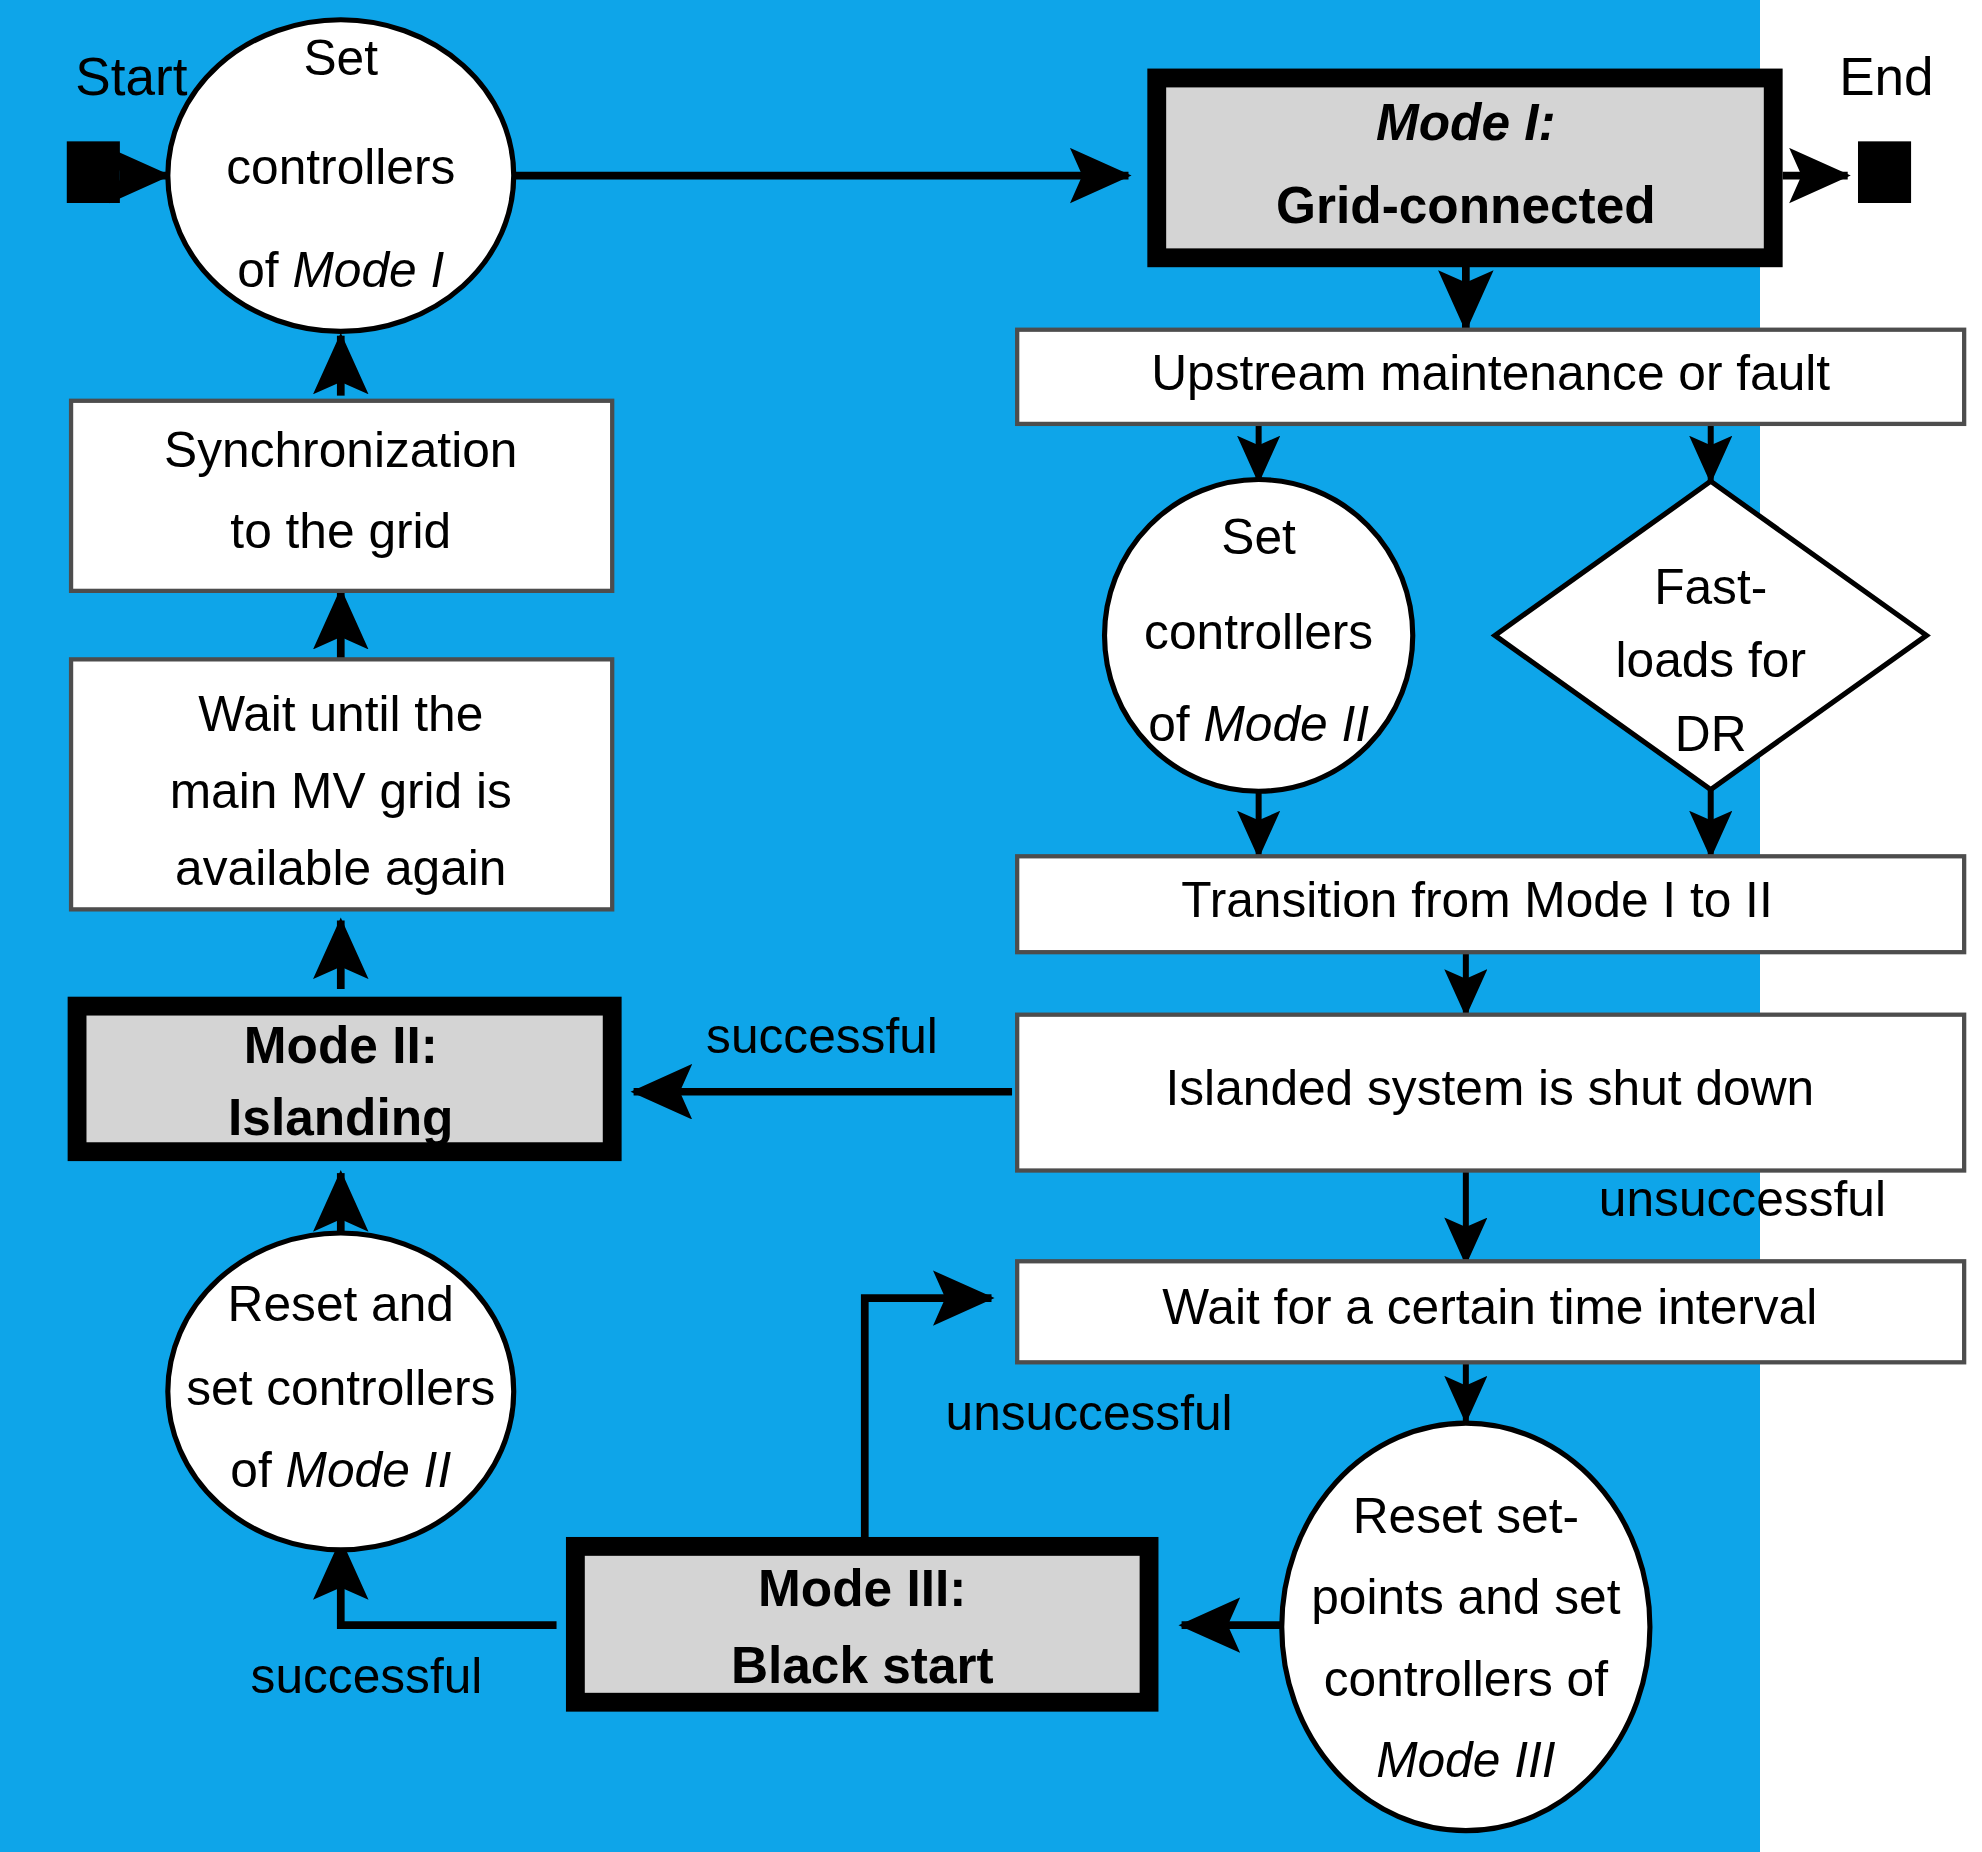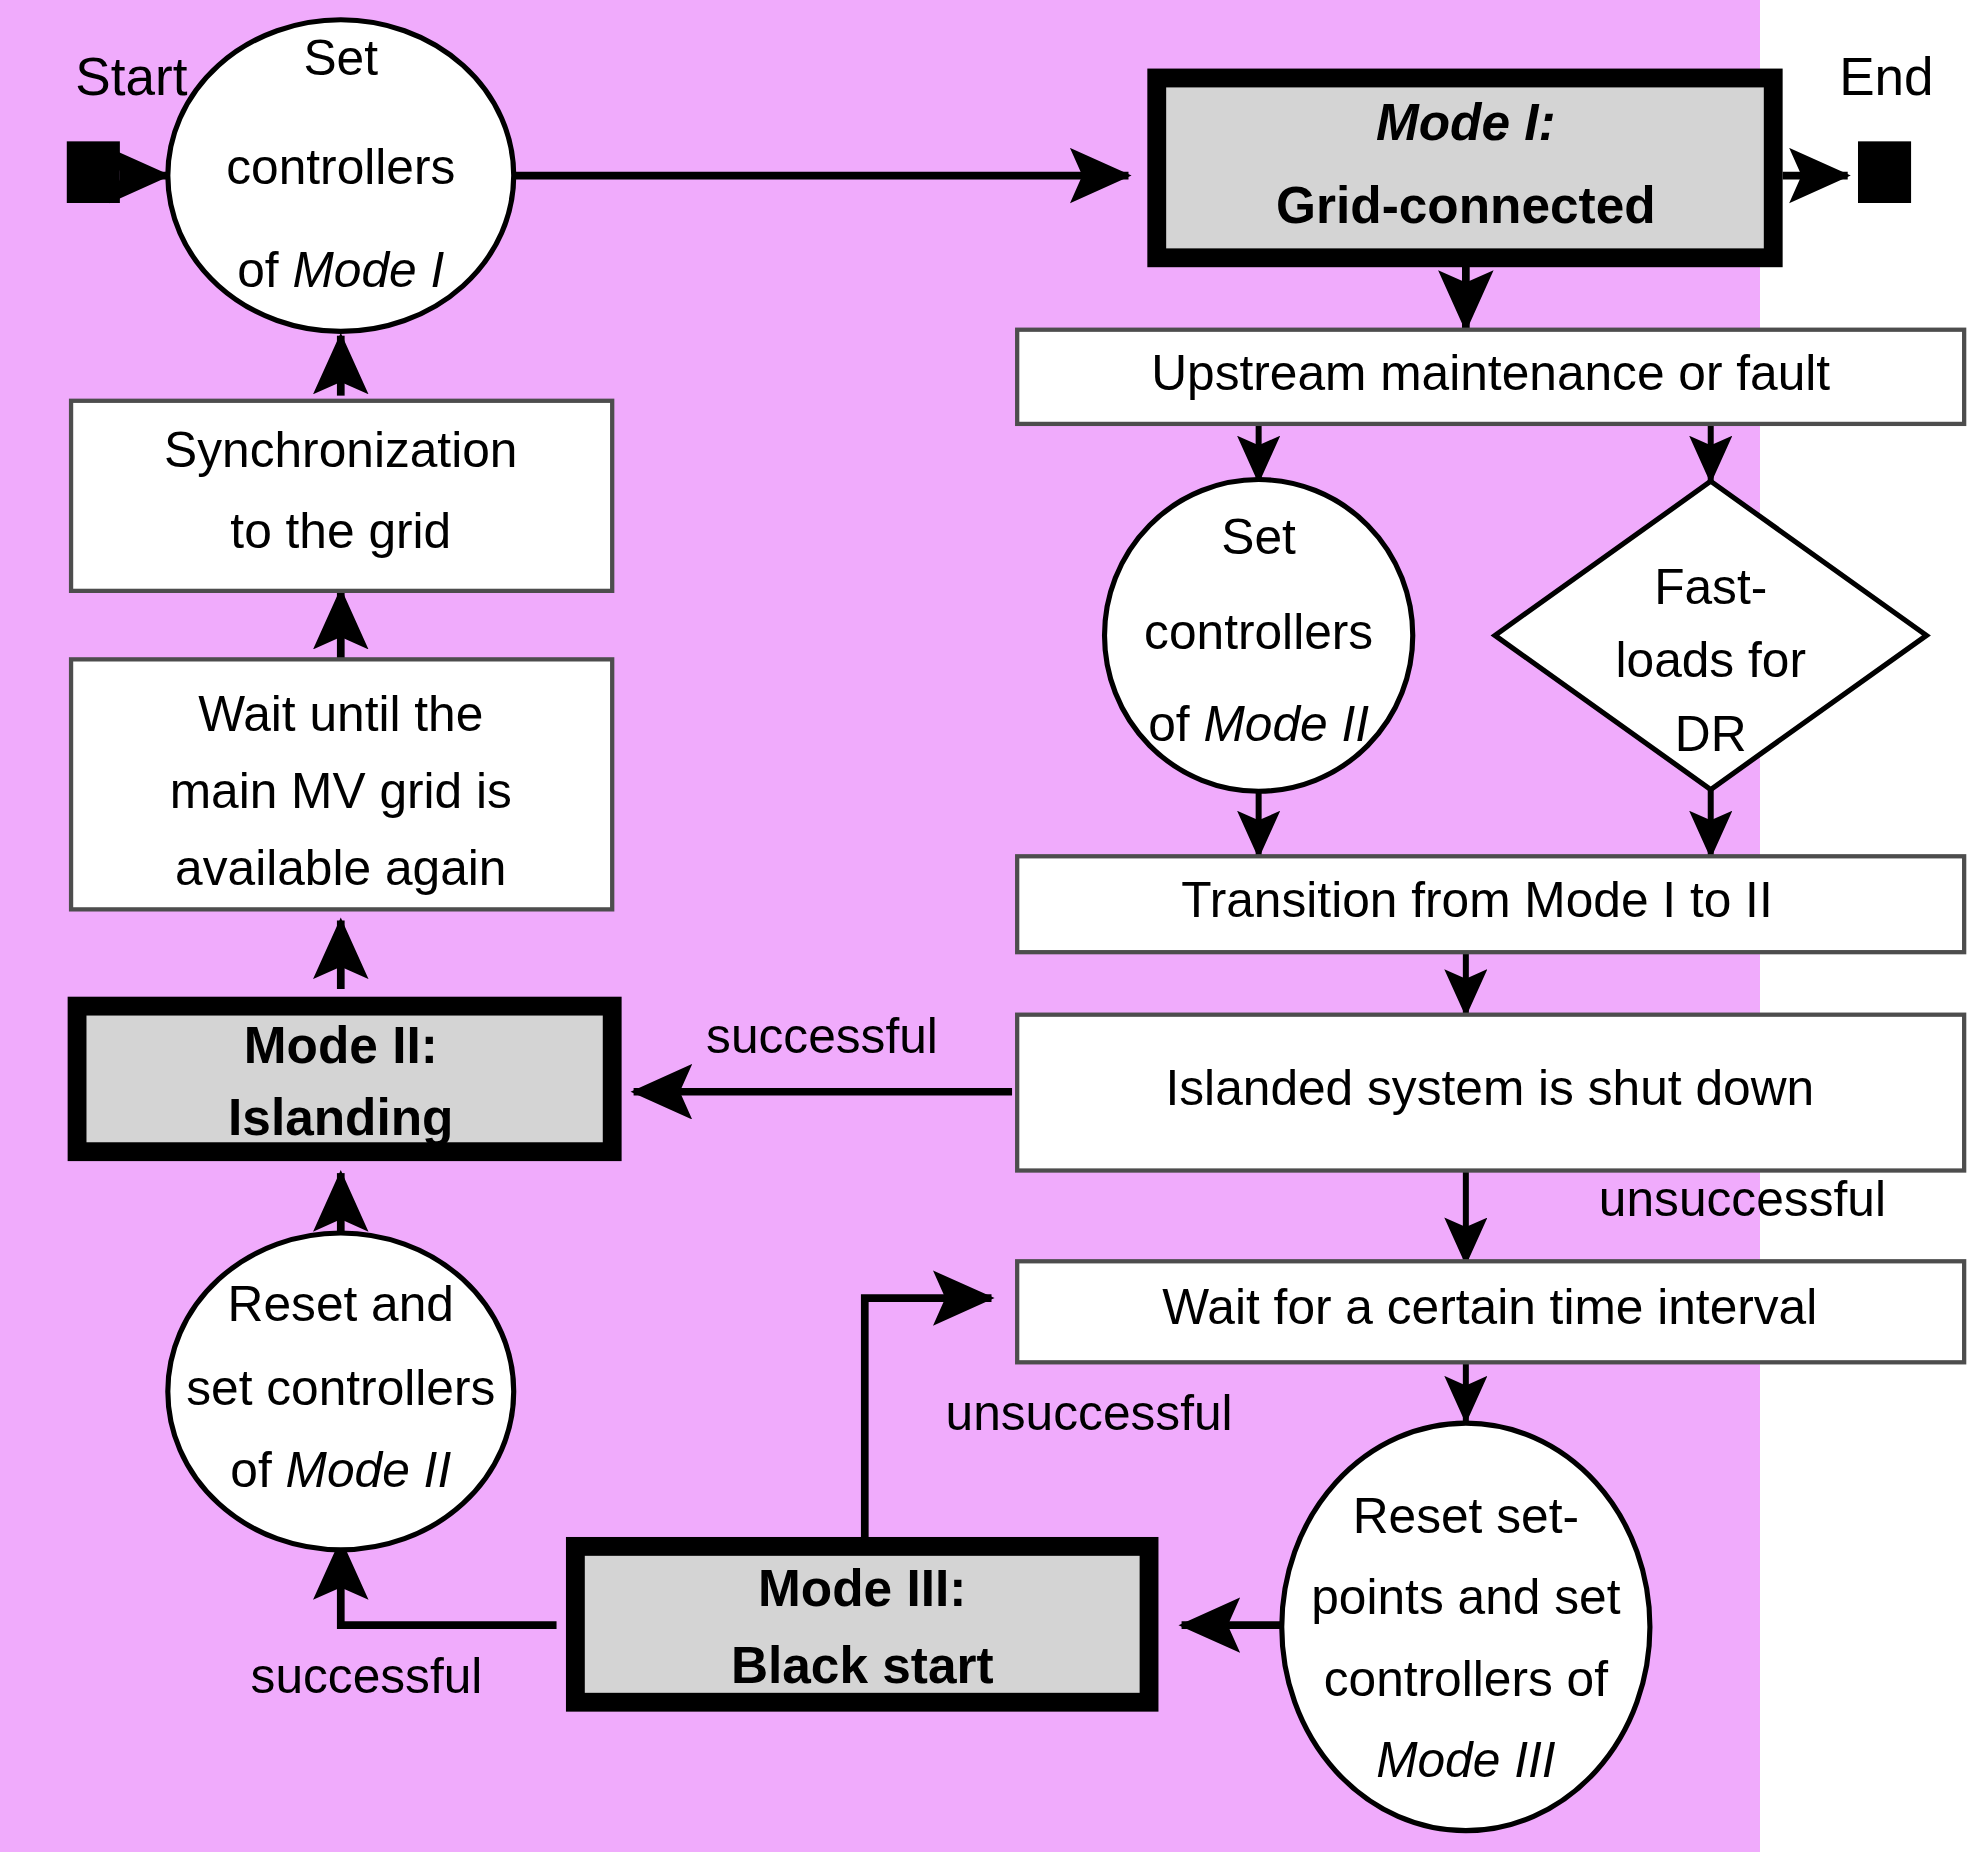--- a/index.html
+++ b/index.html
@@ -4,21 +4,21 @@
 <style>
   html, body {
     margin: 0;
     padding: 0;
     background: #ffffff;
   }
   #canvas-wrap {
     position: relative;
     width: 1760px;
     height: 1853px;
-    background: #f0abfc;
+    background: #0ea5e9;
     font-family: "Liberation Sans", sans-serif;
   }
   svg.flow {
     position: absolute;
     top: 0;
     left: 0;
     width: 1983px;
     height: 1853px;
   }
   .shape-rect-thin {

